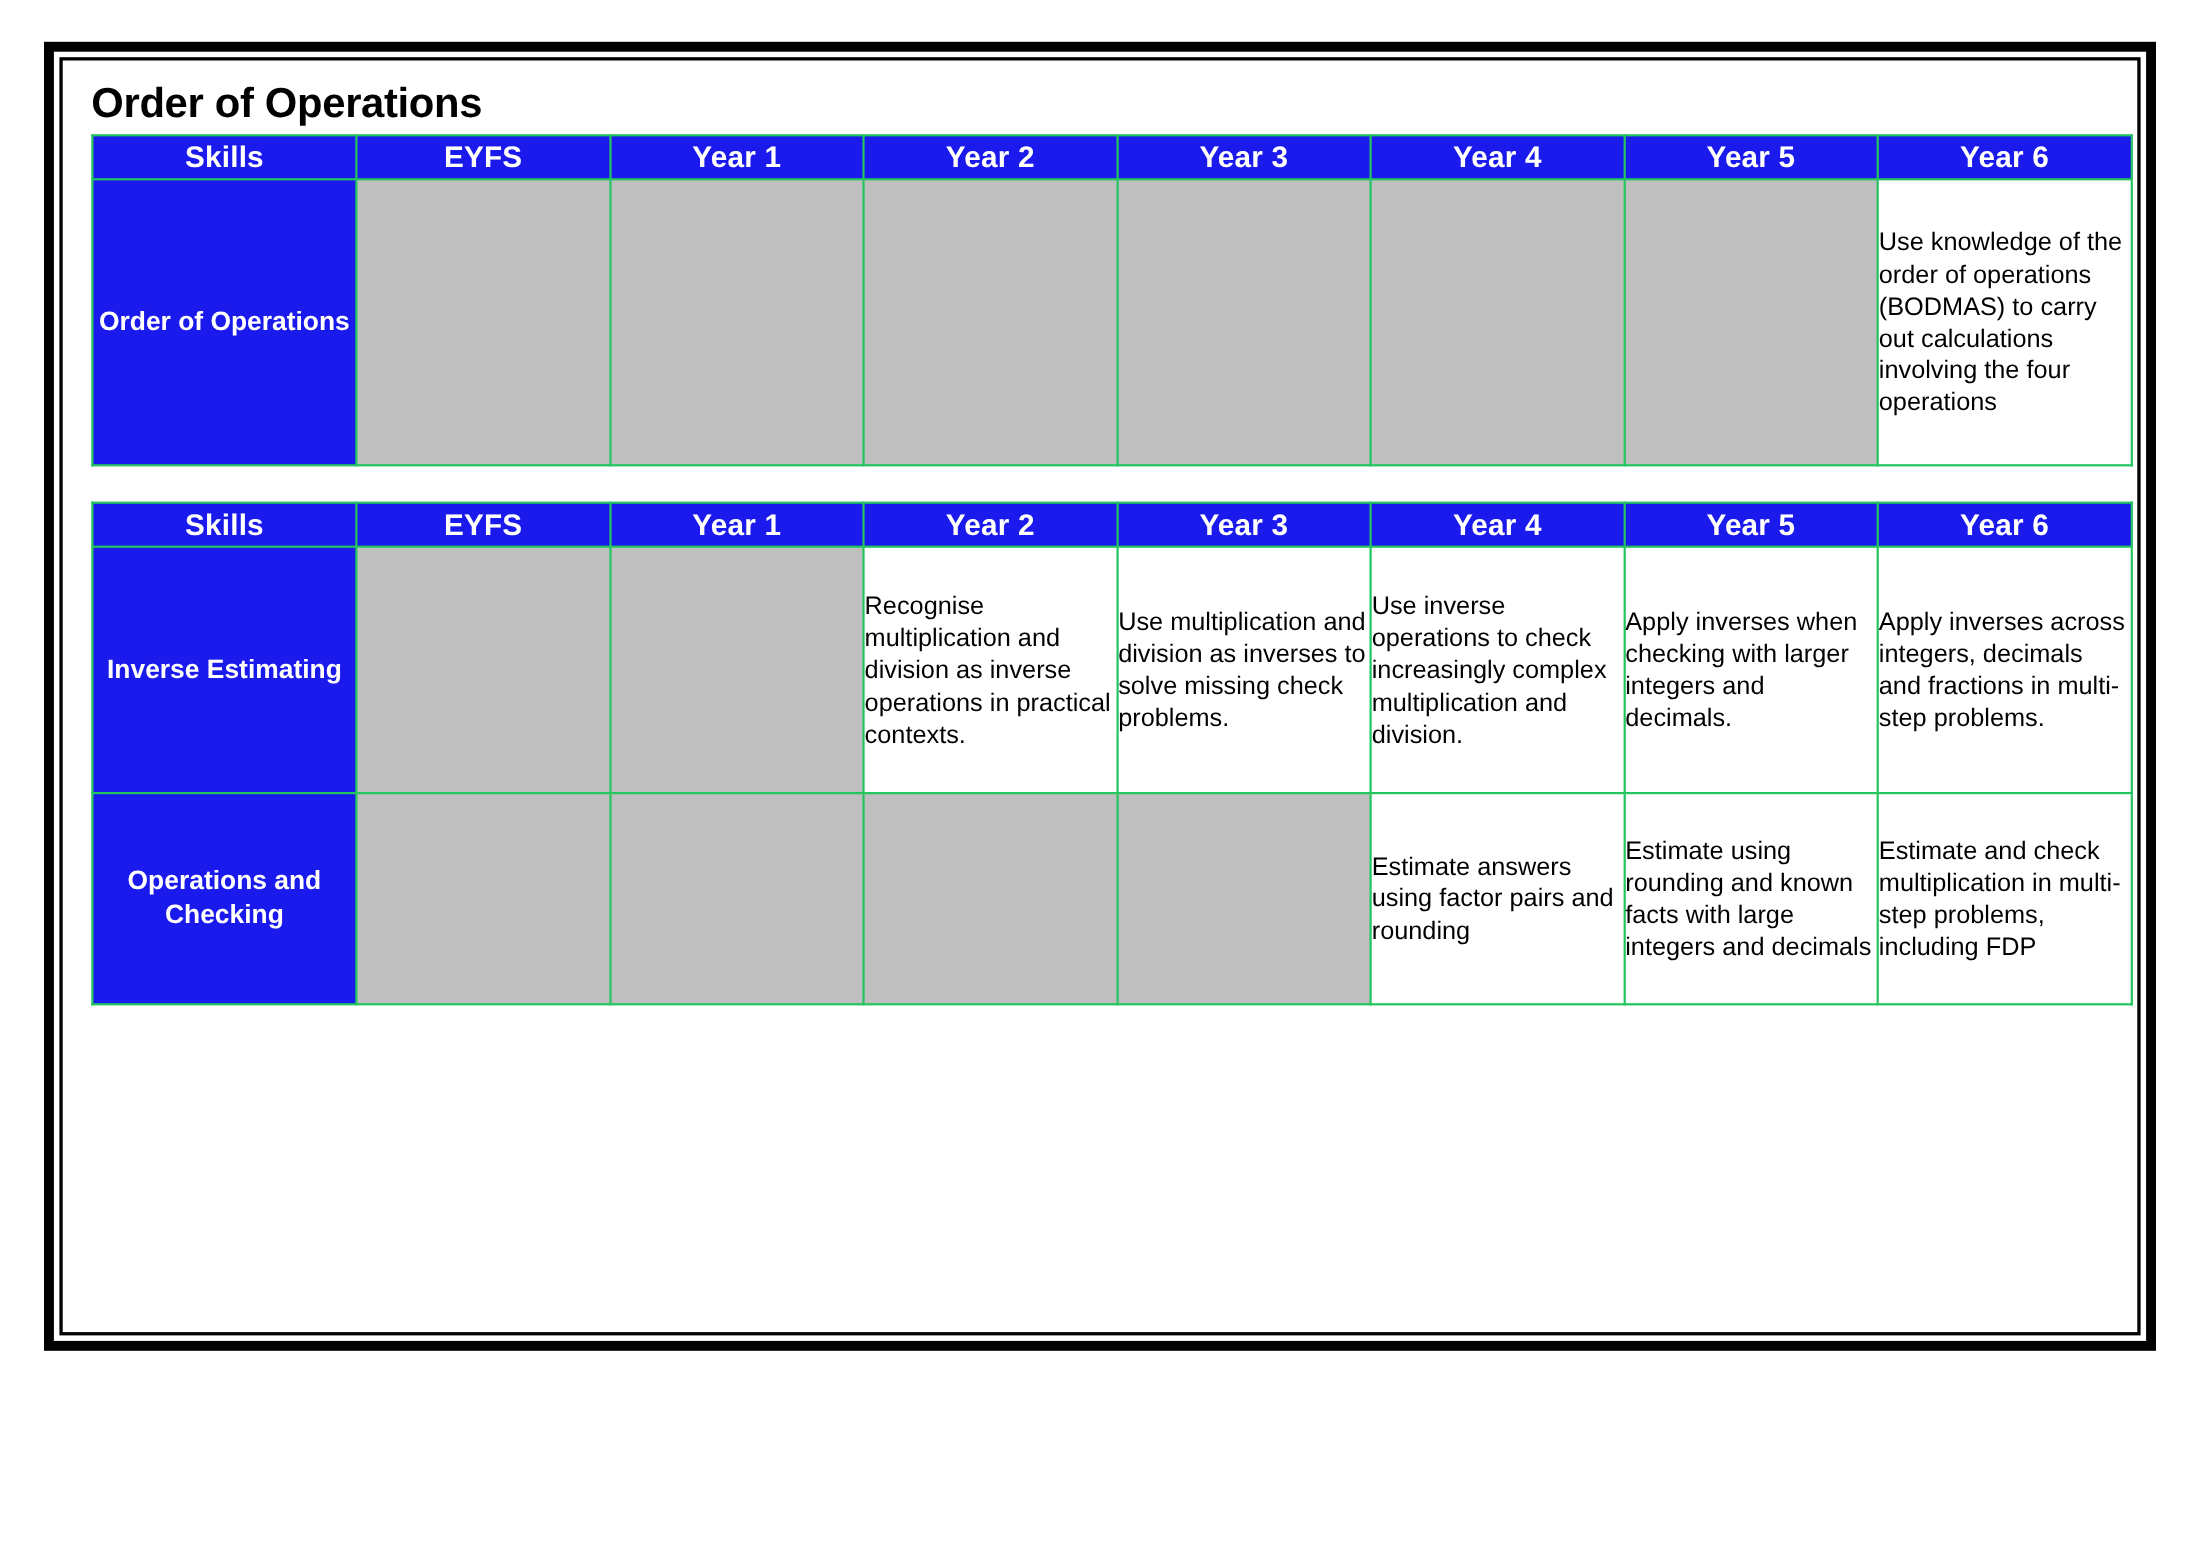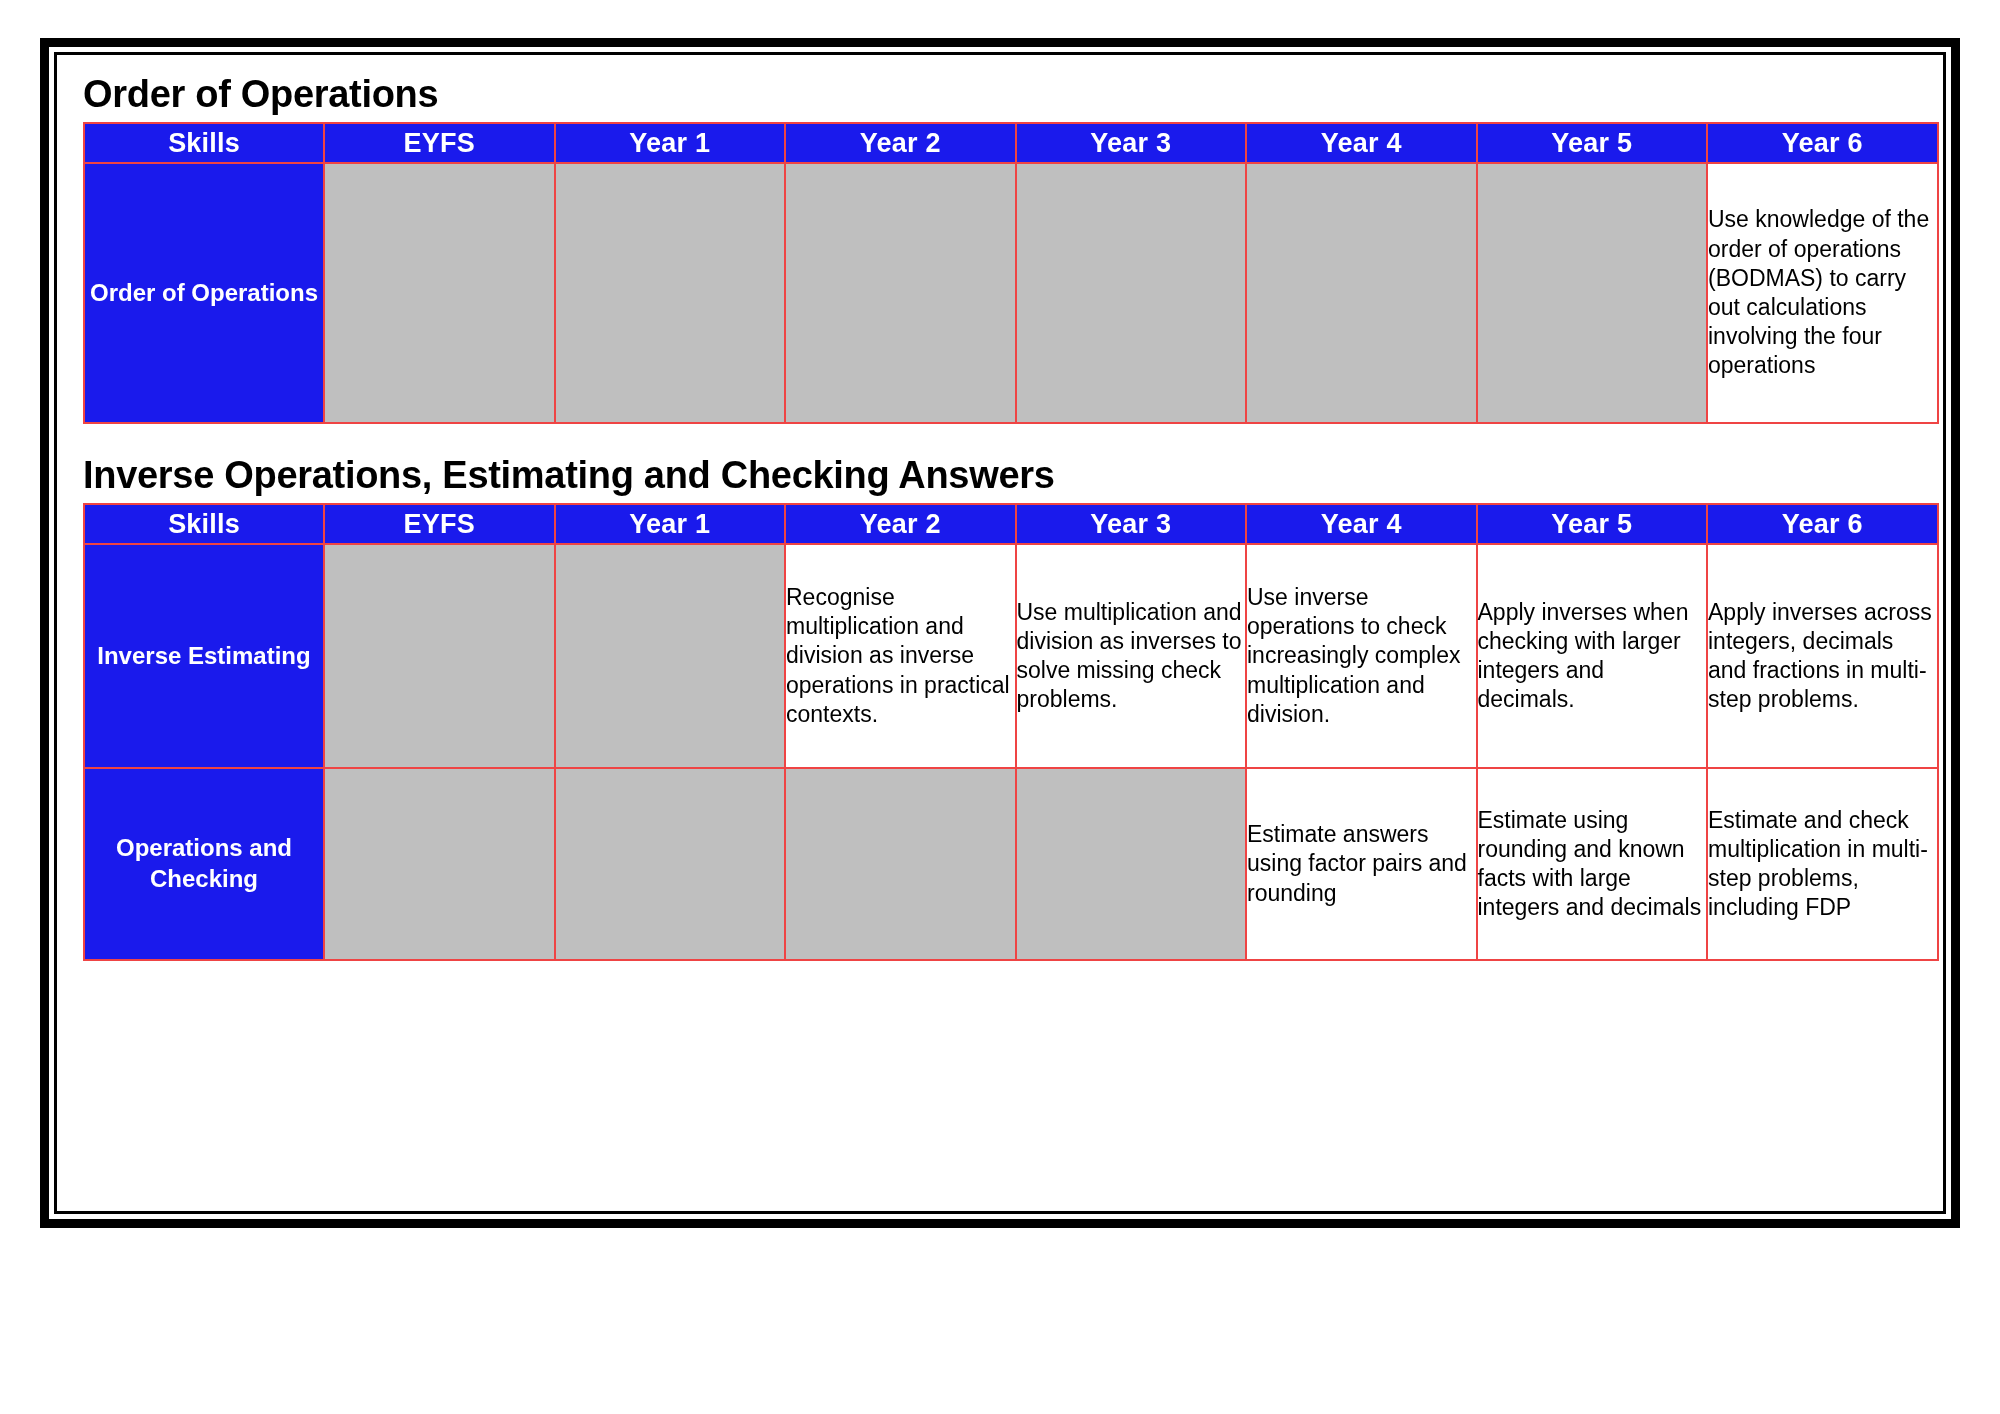--- a/index.html
+++ b/index.html
@@ -62,21 +62,21 @@
   table.grid {
     border-collapse: collapse;
     table-layout: fixed;
     width: 1854px;
     border: 2px solid #000000;
   }
   table.grid col.c-skills { width: 240px; }
   table.grid col.c-year   { width: 230.5px; }
 
   table.grid th, table.grid td {
-    border: 2px solid #ef4444;
+    border: 2px solid #22c55e;
     padding: 0;
     vertical-align: middle;
   }
 
   th.hdr {
     background: #1a1aec;
     color: #ffffff;
     font-size: 27px;
     font-weight: bold;
     text-align: center;
@@ -153,21 +153,20 @@
               <td class="cell empty"></td>
               <td class="cell empty"></td>
               <td class="cell empty"></td>
               <td class="cell">Use knowledge of the order of operations (BODMAS) to carry out calculations involving the four operations</td>
             </tr>
           </tbody>
         </table>
       </div>
 
       <div class="section-block second">
-        <div class="section-title">Inverse Operations, Estimating and Checking Answers</div>
 
         <table class="grid t-inv">
           <colgroup>
             <col class="c-skills">
               <col class="c-year">
               <col class="c-year">
               <col class="c-year">
             <col class="c-year">
               <col class="c-year">
               <col class="c-year">

